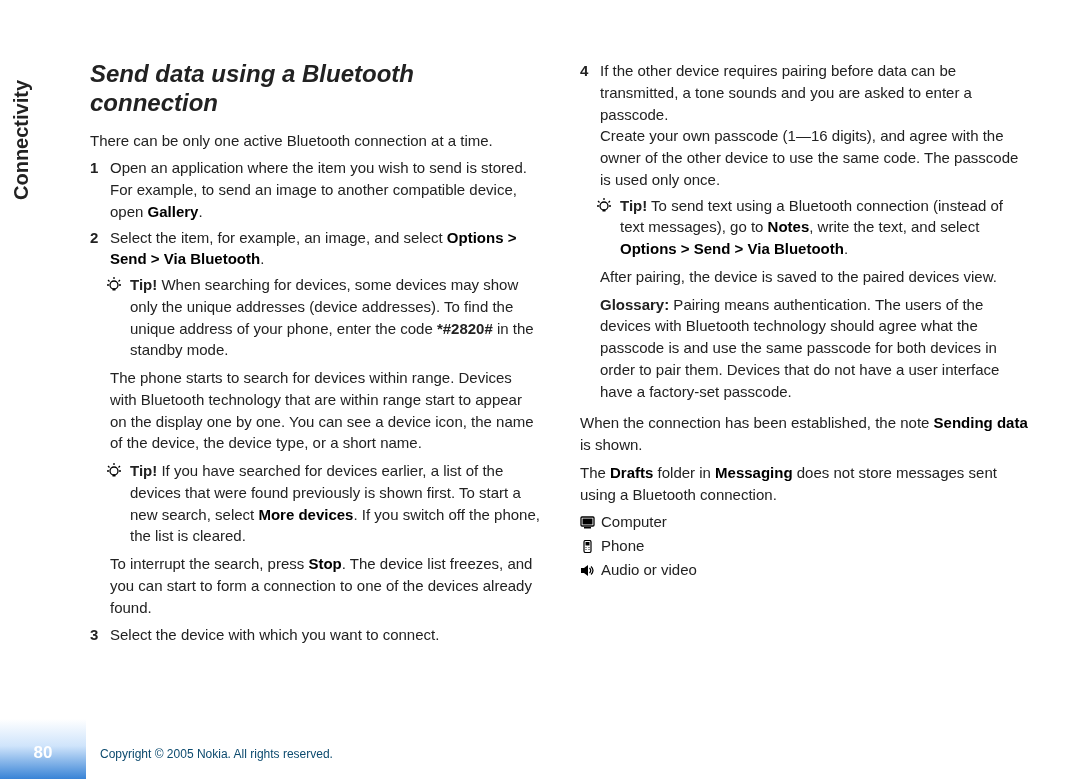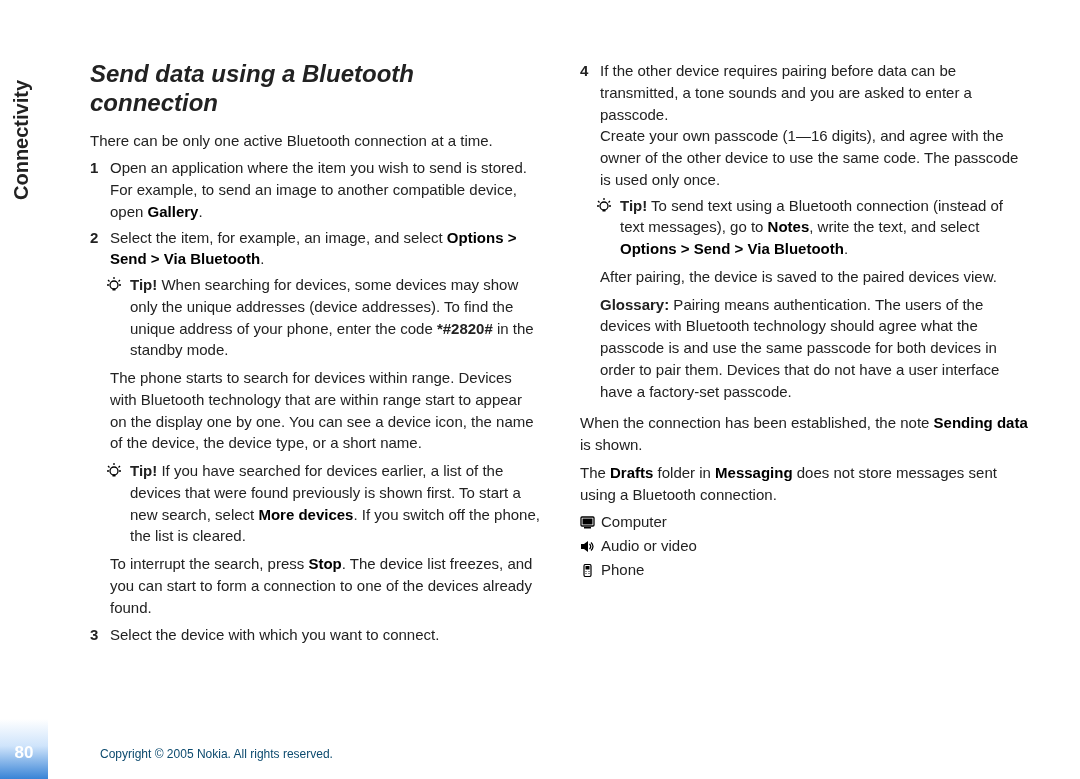--- a/index.html
+++ b/index.html
@@ -31,21 +31,21 @@
     transform: rotate(-90deg);
     transform-origin: left top;
     font-size: 20px;
     font-weight: bold;
     white-space: nowrap;
   }
   .pagebox {
     position: absolute;
     bottom: 0;
     left: 0;
-    width: 48px;
+    width: 86px;
     height: 60px;
     background: linear-gradient(180deg, rgba(255,255,255,0) 0%, #cfe4fb 45%, #3883d6 100%);
     display: flex;
     align-items: flex-end;
     justify-content: center;
   }
   .pagenum {
     color: #fff;
     font-weight: bold;
     font-size: 17px;
@@ -231,34 +231,34 @@
       <svg viewBox="0 0 15 13">
           <rect x="1" y="1" width="13" height="9" fill="none" stroke="#000" stroke-width="1.3" rx="1"></rect>
           <rect x="2.5" y="2.5" width="10" height="6" fill="#000"></rect>
           <rect x="4" y="11" width="7" height="1.5" fill="#000"></rect>
         </svg>
     </span><span>Computer</span>
   </div>
   <div class="iconlist">
     <span class="icon-inline">
       <svg viewBox="0 0 15 13">
-          <polygon points="1,4 4,4 8,1 8,12 4,9 1,9" fill="#000"></polygon>
-          <path d="M9.5 4 Q12 6.5 9.5 9" fill="none" stroke="#000" stroke-width="1.2"></path>
-          <path d="M11 2.5 Q15 6.5 11 10.5" fill="none" stroke="#000" stroke-width="1.2"></path>
-        </svg>
-    </span><span>Audio or video</span>
-  </div>
-  <div class="iconlist">
-    <span class="icon-inline">
-      <svg viewBox="0 0 15 13">
           <rect x="4" y="0.5" width="7" height="12" fill="none" stroke="#000" stroke-width="1.2" rx="1.5"></rect>
           <rect x="5.5" y="2" width="4" height="3.5" fill="#000"></rect>
           <circle cx="6" cy="7.5" r="0.6" fill="#000"></circle>
           <circle cx="9" cy="7.5" r="0.6" fill="#000"></circle>
           <circle cx="6" cy="9.5" r="0.6" fill="#000"></circle>
           <circle cx="9" cy="9.5" r="0.6" fill="#000"></circle>
         </svg>
     </span><span>Phone</span>
   </div>
+  <div class="iconlist">
+    <span class="icon-inline">
+      <svg viewBox="0 0 15 13">
+          <polygon points="1,4 4,4 8,1 8,12 4,9 1,9" fill="#000"></polygon>
+          <path d="M9.5 4 Q12 6.5 9.5 9" fill="none" stroke="#000" stroke-width="1.2"></path>
+          <path d="M11 2.5 Q15 6.5 11 10.5" fill="none" stroke="#000" stroke-width="1.2"></path>
+        </svg>
+    </span><span>Audio or video</span>
+  </div>
 
 </div>
 
 <div class="footer">Copyright © 2005 Nokia. All rights reserved.</div>
 
 </body></html>

